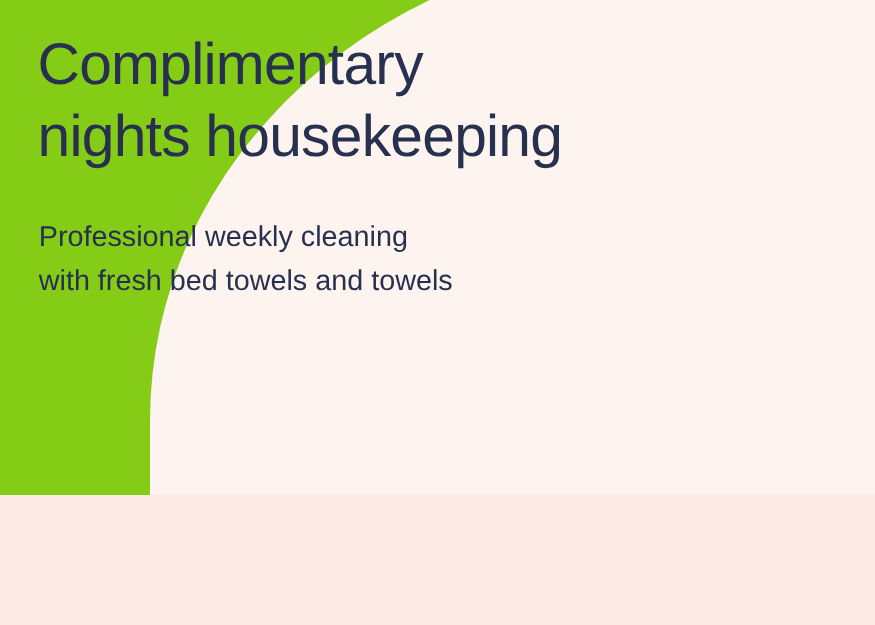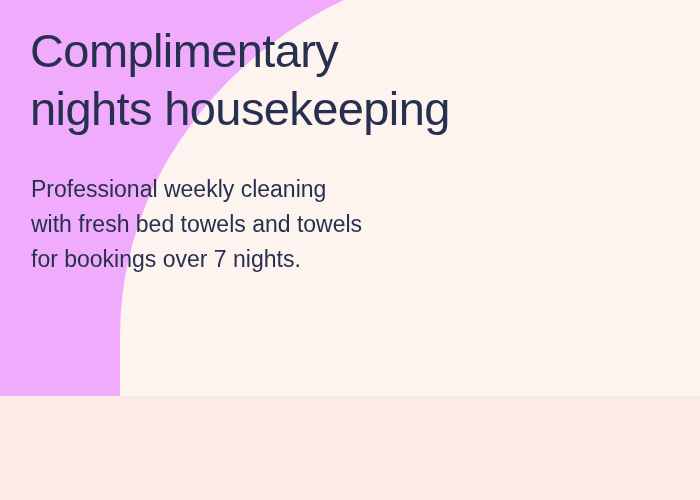--- a/index.html
+++ b/index.html
@@ -10,21 +10,21 @@
     width: 700px;
     height: 500px;
     overflow: hidden;
     font-family: "Liberation Sans", sans-serif;
     background: #fbeae6;
   }
   .card {
     position: relative;
     width: 700px;
     height: 396px;
-    background: #f0abfc;
+    background: #84cc16;
     overflow: hidden;
   }
   
   .wedge {
     position: absolute;
     right: -60px;
     bottom: -120px;
     width: 640px;
     height: 560px;
     background: #fdf3ef;
@@ -96,21 +96,20 @@
   <div class="content">
 
     <div class="headline">
       <span class="line">Complimentary</span>
       <span class="line">nights housekeeping</span>
     </div>
 
     <div class="subcopy">
       <span class="line">Professional weekly cleaning</span>
       <span class="line">with fresh bed towels and towels</span>
-      <span class="line">for bookings over 7 nights.</span>
     </div>
 
     <div class="logo">
       <span class="logo-mark">
         <svg viewBox="0 0 40 40" width="40" height="40" aria-hidden="true">
           <path d="M2 2 H17 V17 H2 Z" fill="#27304e"></path>
           <path d="M23 2 A15 15 0 0 1 23 17 L23 2 Z" fill="#27304e"></path>
           <path d="M2 23 H17 A15 15 0 0 1 2 38 Z" fill="#27304e"></path>
           <path d="M23 23 H38 V38 H23 Z" fill="#27304e"></path>
           <path d="M17 2 H23 V38 H17 Z" fill="#fbeae6"></path>

